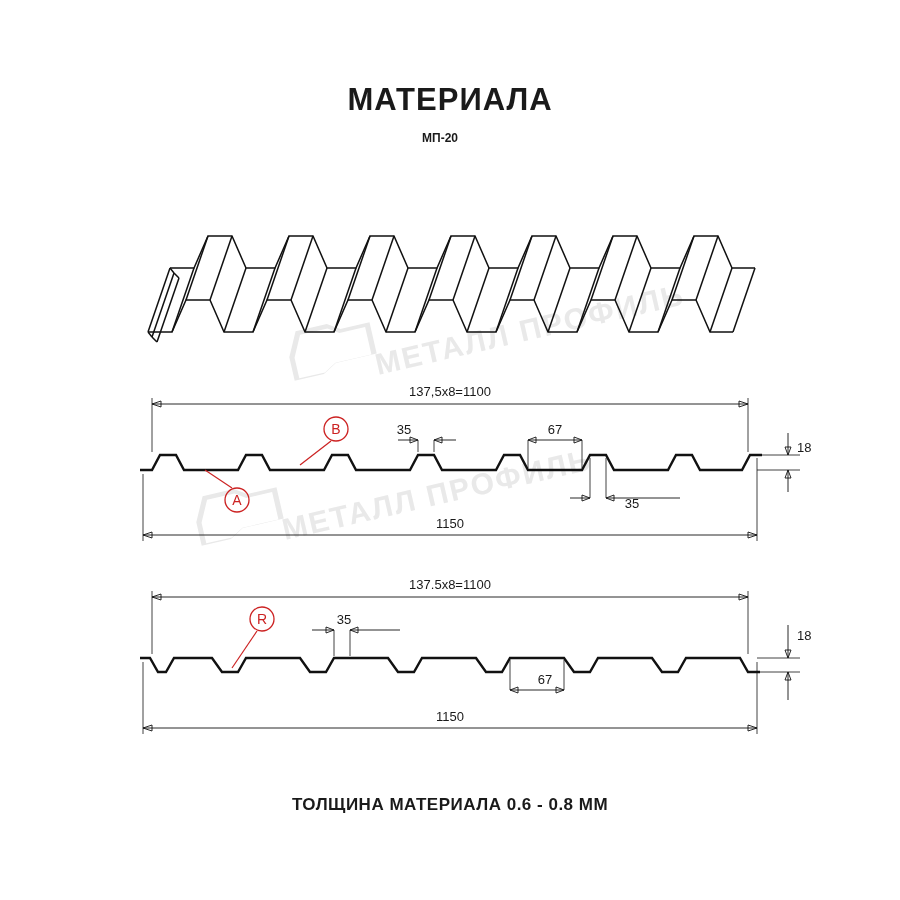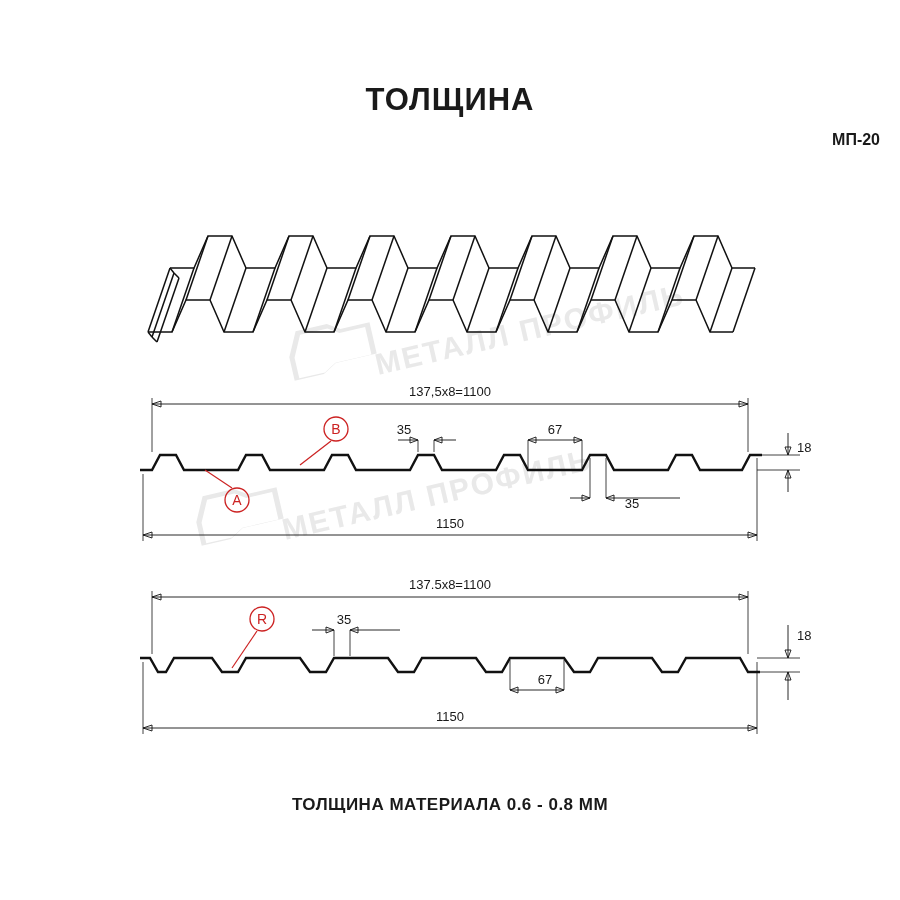--- a/index.html
+++ b/index.html
@@ -20,22 +20,22 @@
     top:82px;left:0;width:900px;
     text-align:center;
     font-size:31px;
     font-weight:bold;
     letter-spacing:1px;
     color:#1a1a1a;
   }
   .subtitle{
     position:absolute;
     top:131px;left:0;width:880px;
-    text-align:right;
-    font-size:16px;
+    text-align:center;
+    font-size:12px;
     font-weight:bold;
     color:#1a1a1a;
   }
   .footer{
     position:absolute;
     top:795px;left:0;width:900px;
     text-align:center;
     font-size:17px;
     font-weight:bold;
     letter-spacing:0.5px;
@@ -79,21 +79,21 @@
   }
   .callout-circle{
     fill:none;stroke:#cc2222;stroke-width:1.3;
   }
 </style>
 </head>
 <body>
 
 <div class="sheet">
 
-  <div class="title">ТОЛЩИНА</div>
+  <div class="title">МАТЕРИАЛА</div>
   <div class="subtitle">МП-20</div>
   <div class="footer">ТОЛЩИНА МАТЕРИАЛА 0.6 - 0.8 ММ</div>
 
   <svg width="900" height="900" viewBox="0 0 900 900">
 
     <g opacity="1">
       <g transform="translate(283,330) rotate(-13)">
         <path class="wm" d="M0 28 L12 4 L44 4 L56 12 L86 12 L86 44 L44 44 L30 52 L0 52 Z"></path>
         <path d="M0 28 L12 4 L44 4 L56 12 L86 12 L86 44 L44 44 L30 52 L0 52 Z" fill="#ffffff" transform="translate(5,5) scale(0.88)"></path>
       </g>

